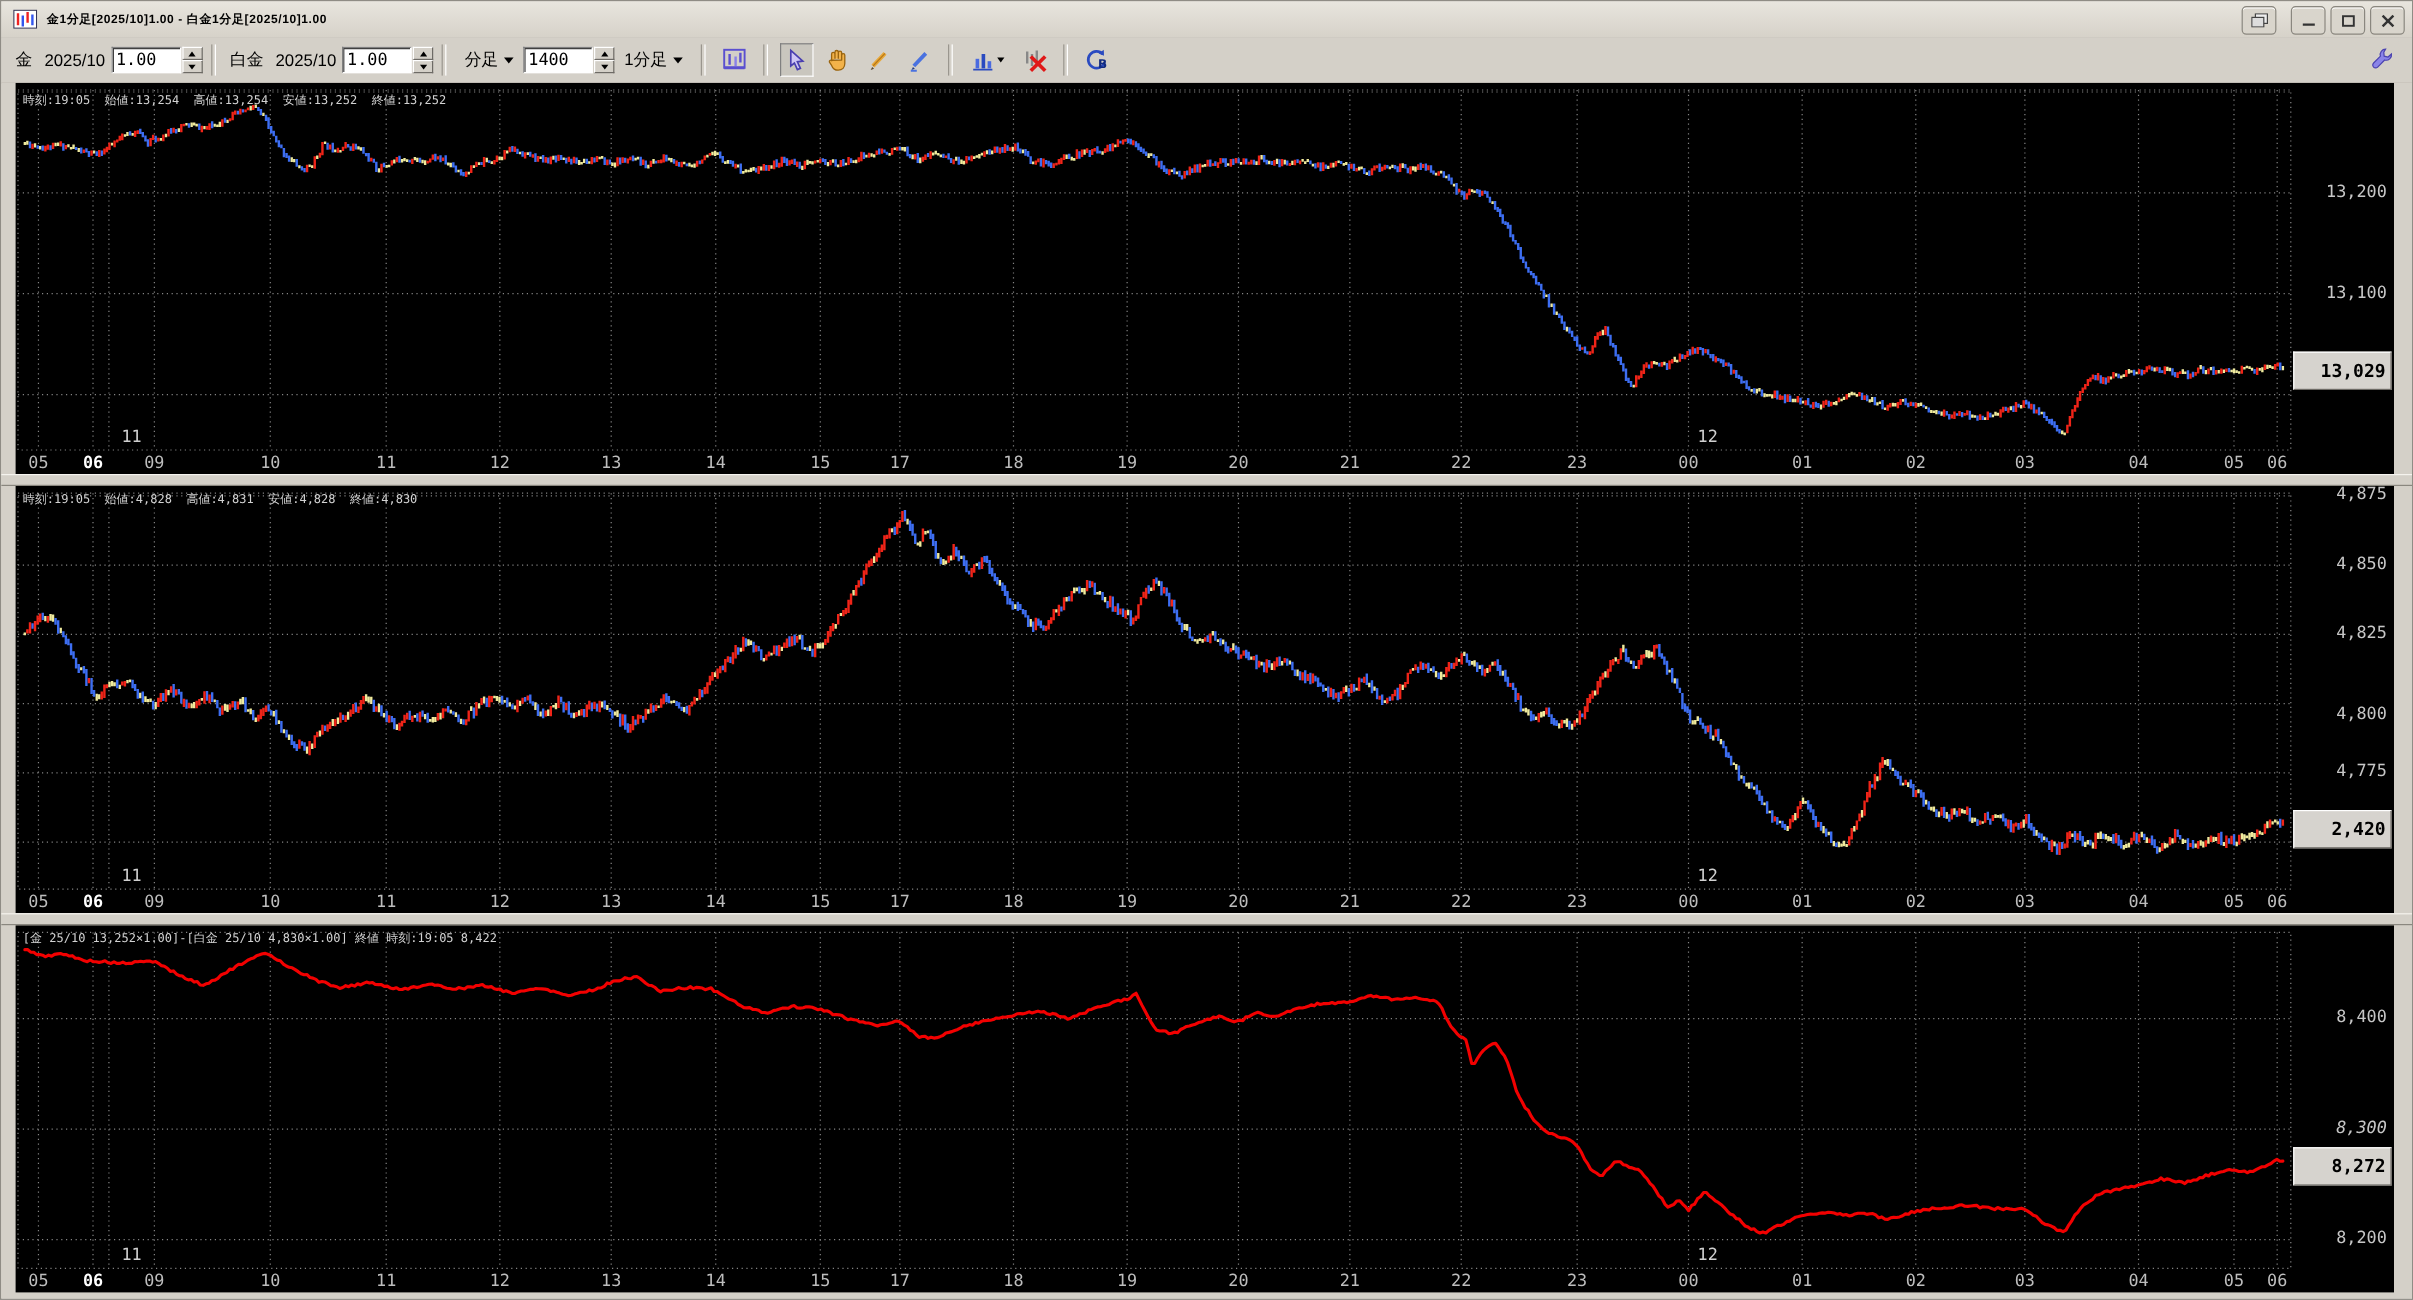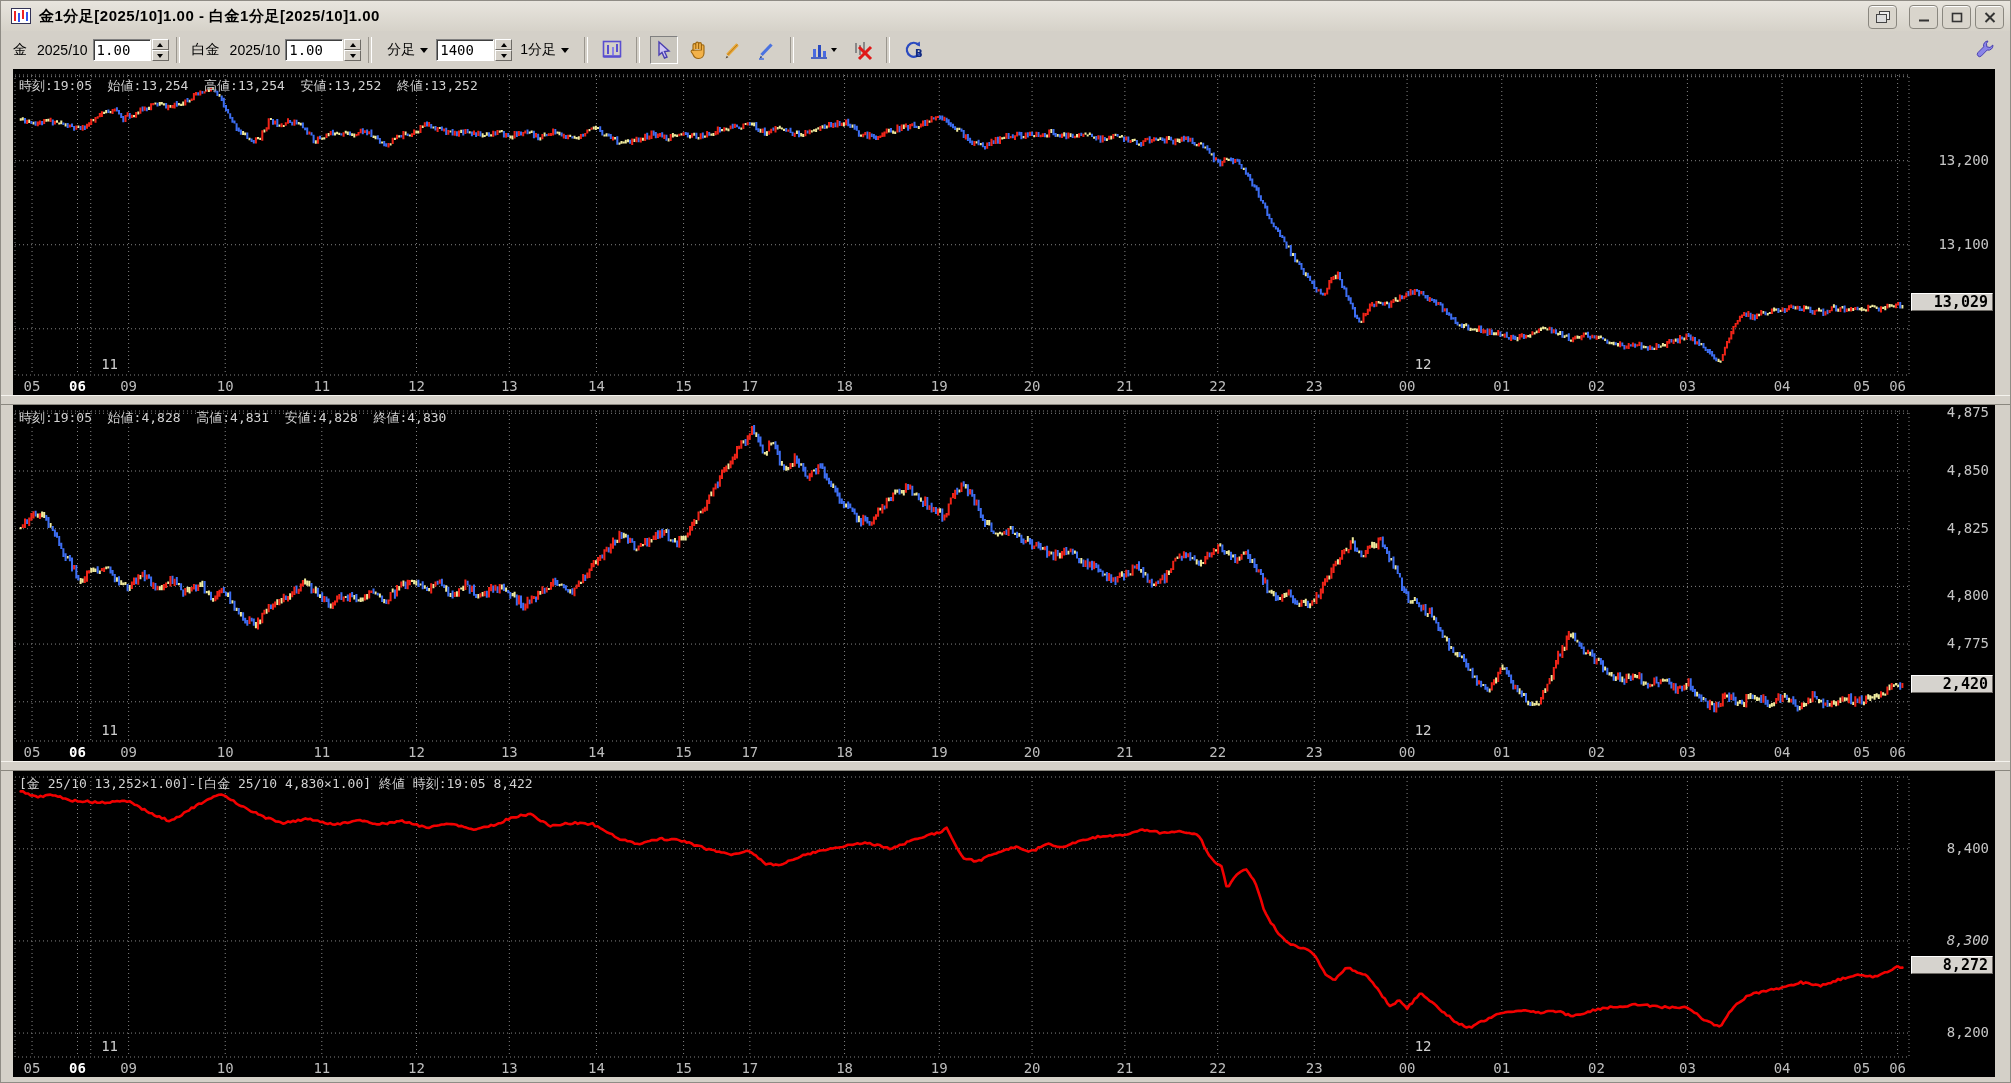--- a/index.html
+++ b/index.html
@@ -2,21 +2,21 @@
 <html><head>
 <meta charset="utf-8">
 <style>
   html,body{margin:0;padding:0;background:#6b6b6b;}
   #win{position:relative;width:2011px;height:1083px;background:#d4d0c8;overflow:hidden;
        font-family:"Liberation Sans","DejaVu Sans",sans-serif;border:1px solid #8f8c85;box-sizing:border-box;}
   
   #titlebar{position:absolute;left:0;top:0;width:100%;height:30px;
     background:linear-gradient(#e8e5de,#d6d2c9);display:flex;align-items:center;border-bottom:1px solid #b8b4ab;}
   #title-icon{width:20px;height:16px;margin:0 8px 0 10px;flex:0 0 auto;}
-  #title-text{font-size:15px;font-weight:bold;color:#000;letter-spacing:.5px;}
+  #title-text{font-size:10px;font-weight:bold;color:#000;letter-spacing:.5px;}
   #winbtns{position:absolute;right:6px;top:4px;display:flex;gap:4px;}
   .wbtn{width:27px;height:22px;background:#d9d5cc;border:1px solid #8a877f;border-radius:4px;
     display:flex;align-items:center;justify-content:center;box-shadow:inset 0 1px 0 #fff;}
   .wbtn svg{display:block;}
   #btn-cascade{margin-right:8px;}
   
   #toolbar{position:absolute;left:0;top:30px;width:100%;height:38px;background:#d4d0c8;
     border-bottom:1px solid #9a968e;display:flex;align-items:center;font-size:14px;color:#000;}
   .tb-label{margin:0 5px;white-space:nowrap;}
   .tb-edit{width:50px;height:20px;background:#fff;border:1px solid;border-color:#808080 #fff #fff #808080;
@@ -33,26 +33,26 @@
   .tbtn{width:28px;height:28px;margin:0 3px;background:transparent;border:1px solid transparent;
     display:flex;align-items:center;justify-content:center;padding:0;}
   .tbtn.pressed{border-color:#808080 #fff #fff #808080;background:#c9c6be;}
   #wrench-btn{position:absolute;right:8px;top:4px;}
   
   #chartarea{position:absolute;left:0;top:68px;width:2011px;height:1015px;background:#d4d0c8;}
   #chart-svg{position:absolute;left:0;top:0;}
   .pane-sep{position:absolute;left:0;width:2011px;height:10px;background:#d4d0c8;
     border-top:1px solid #f5f3ee;border-bottom:1px solid #8a877f;box-sizing:border-box;}
   .overlay{position:absolute;font-family:"DejaVu Sans Mono","DejaVu Sans",monospace;white-space:pre;}
-  .pane-info{color:#d2d2d2;font-size:13px;letter-spacing:0px;text-shadow:0 0 0 #000;}
+  .pane-info{color:#d2d2d2;font-size:10px;letter-spacing:0px;text-shadow:0 0 0 #000;}
   .y-label{color:#c6c6c6;font-size:14px;width:78px;text-align:right;}
   .x-label{color:#bdbdbd;font-size:14px;width:30px;text-align:center;}
   .x-label.bold{color:#ffffff;font-weight:bold;}
   .date-label{color:#cfcfcf;font-size:14px;}
-  .price-box{width:82px;height:18px;background:#d6d3ce;color:#000;font-weight:bold;font-size:15px;
+  .price-box{width:82px;height:32px;background:#d6d3ce;color:#000;font-weight:bold;font-size:15px;
     font-family:"DejaVu Sans Mono",monospace;display:flex;align-items:center;justify-content:flex-end;
     padding-right:4px;box-sizing:border-box;border:1px solid;border-color:#ffffff #6d6a65 #6d6a65 #ffffff;}
   .plot-hit{position:absolute;background:transparent;}
 </style>
 </head>
 <body>
 
 <div id="win">
 
   <div id="titlebar">

